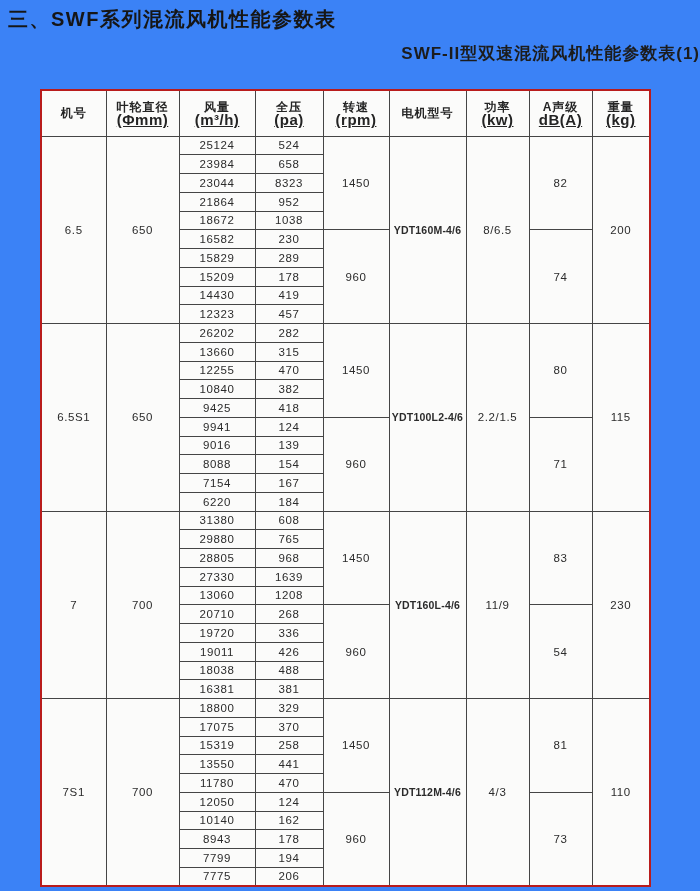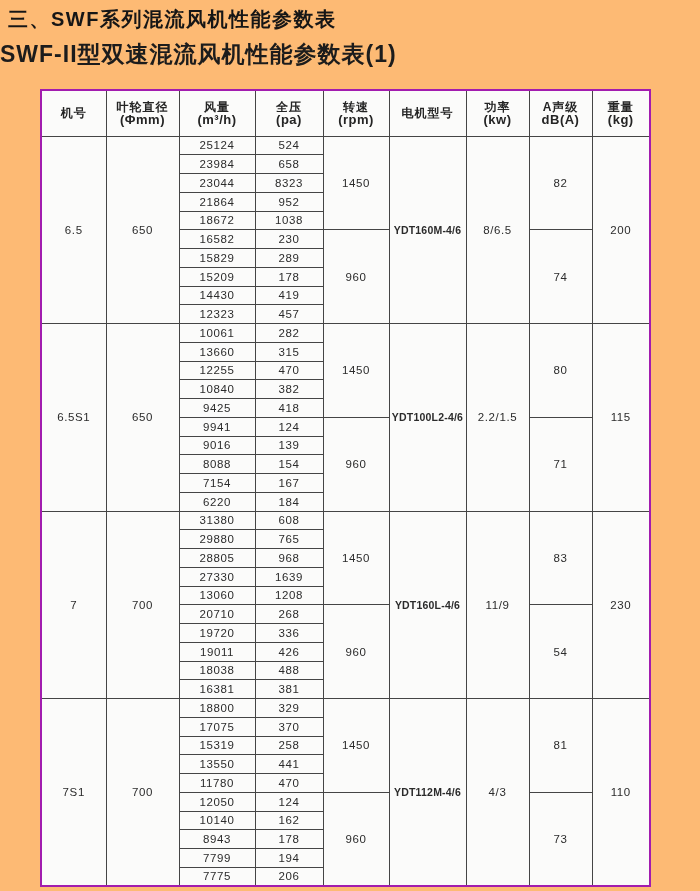--- a/index.html
+++ b/index.html
@@ -7,65 +7,65 @@
     margin: 0;
     padding: 0;
     background: #fbfbfa;
     font-family: "Liberation Sans", "DejaVu Sans", sans-serif;
     color: #262626;
   }
   .page {
     position: relative;
     width: 700px;
     height: 891px;
-    background: #fdba74;
+    background: #3b82f6;
     overflow: hidden;
   }
   .page-title {
     margin: 0;
     padding: 7px 0 0 8px;
     font-size: 20px;
     line-height: 24px;
     font-weight: bold;
     letter-spacing: 1.5px;
     color: #161616;
   }
   .table-subtitle {
     margin: 13px 0 0 0;
-    text-align: left;
-    font-size: 23px;
+    text-align: right;
+    font-size: 17px;
     line-height: 20px;
     font-weight: bold;
     letter-spacing: 1px;
     color: #1c1c1c;
   }
   table.spec {
     border-collapse: collapse;
     table-layout: fixed;
     margin: 25px 0 0 40px;
     width: 609px;
-    border: 2px solid #a21caf;
+    border: 2px solid #b91c1c;
     background: #fbfbfa;
   }
   table.spec th, table.spec td {
     border: 1px solid #454545;
     text-align: center;
     vertical-align: middle;
     padding: 0;
     overflow: hidden;
     white-space: nowrap;
   }
   thead th {
     height: 46px;
     font-size: 12px;
     font-weight: bold;
     color: #242424;
   }
   .h-label { line-height: 14px; letter-spacing: 1px; }
-  .h-unit  { line-height: 12px; font-size: 13px; font-weight: bold; letter-spacing: 0.5px; }
+  .h-unit  { line-height: 12px; font-size: 15px; font-weight: bold; letter-spacing: 0.5px; text-decoration: underline; }
   .h-unit:empty { display: none; }
   tbody tr { height: 18.75px; }
   tbody td {
     font-size: 11.5px;
     letter-spacing: 0.6px;
     color: #2b2b2b;
   }
   tbody td.motor { font-size: 10.5px; letter-spacing: 0.2px; font-weight: bold; }
 </style>
 </head>
@@ -173,21 +173,21 @@
           <td>14430</td>
           <td>419</td>
         </tr>
         <tr>
           <td>12323</td>
           <td>457</td>
         </tr>
         <tr>
           <td rowspan="10">6.5S1</td>
           <td rowspan="10">650</td>
-          <td>10061</td>
+          <td>26202</td>
           <td>282</td>
           <td rowspan="5">1450</td>
           <td rowspan="10" class="motor">YDT100L2-4/6</td>
           <td rowspan="10">2.2/1.5</td>
           <td rowspan="5">80</td>
           <td rowspan="10">115</td>
         </tr>
         <tr>
           <td>13660</td>
           <td>315</td>

